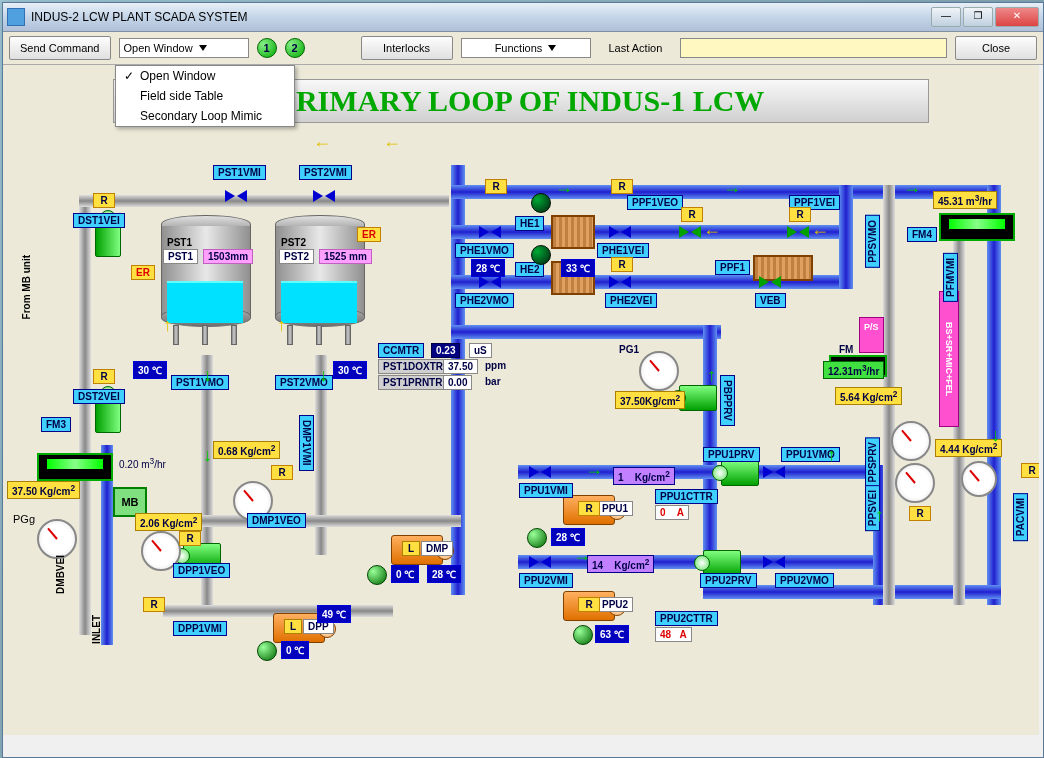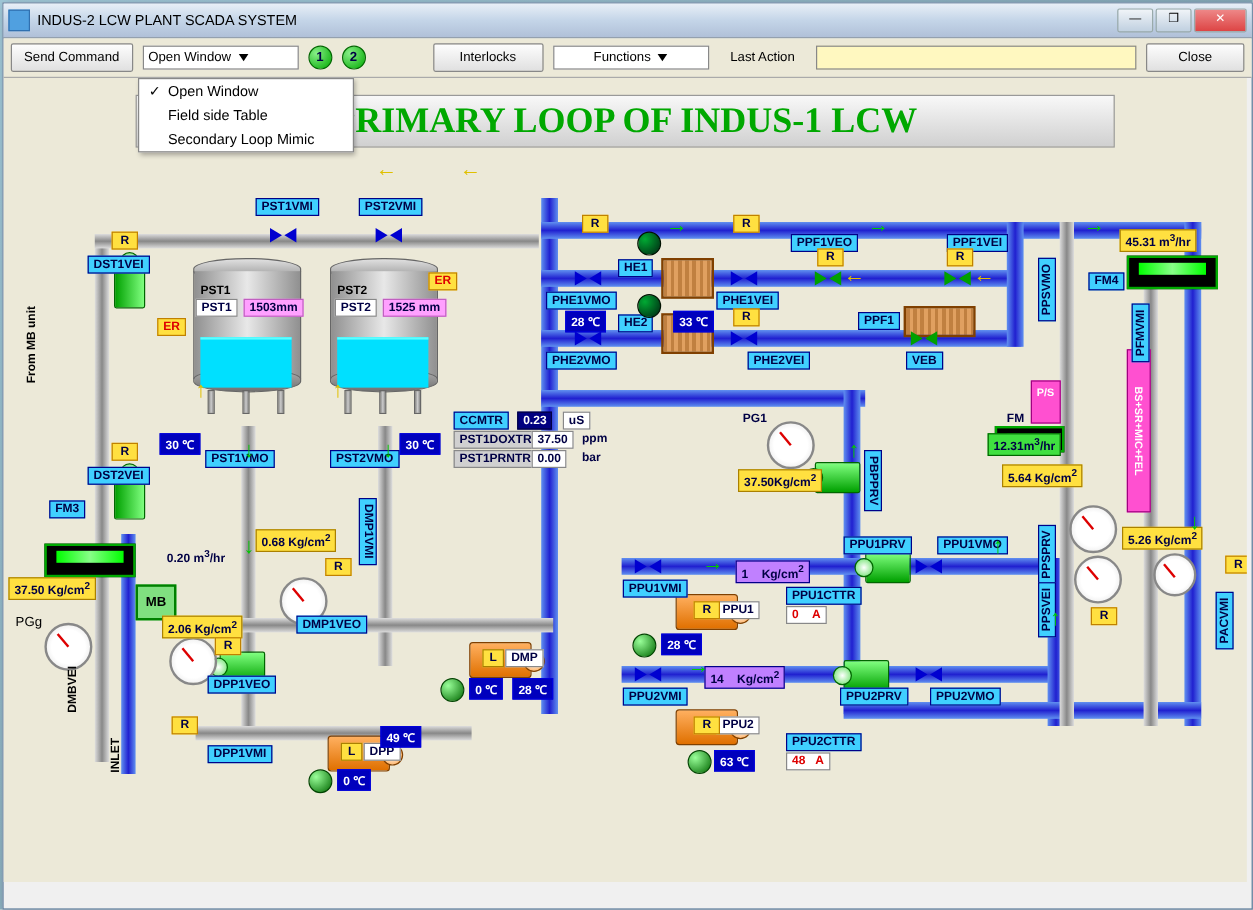--- a/index.html
+++ b/index.html
@@ -208,22 +208,22 @@
     <div class="box-m" style="top:252px;left:856px;height:26px;writing-mode:horizontal-tb">P/S</div>
     <div class="box-m" style="top:226px;left:936px;height:126px">BS+SR+MIC+FEL</div>
 
     <div class="tag" style="top:100px;left:210px">PST1VMI</div>
     <div class="tag" style="top:100px;left:296px">PST2VMI</div>
     <div class="tag" style="top:148px;left:70px">DST1VEI</div>
     <div class="tag" style="top:324px;left:70px">DST2VEI</div>
     <div class="tag" style="top:178px;left:452px">PHE1VMO</div>
     <div class="tag" style="top:178px;left:594px">PHE1VEI</div>
     <div class="tag" style="top:228px;left:452px">PHE2VMO</div>
-    <div class="tag" style="top:228px;left:620px">PHE2VEI</div>
-    <div class="tag" style="top:130px;left:656px">PPF1VEO</div>
+    <div class="tag" style="top:228px;left:602px">PHE2VEI</div>
+    <div class="tag" style="top:130px;left:624px">PPF1VEO</div>
     <div class="tag" style="top:130px;left:786px">PPF1VEI</div>
     <div class="tag" style="top:228px;left:752px">VEB</div>
     <div class="tag" style="top:310px;left:168px">PST1VMO</div>
     <div class="tag" style="top:310px;left:272px">PST2VMO</div>
     <div class="vert-lbl tag" style="top:350px;left:296px;writing-mode:vertical-rl;transform:none;padding:4px 1px">DMP1VMI</div>
     <div class="tag" style="top:448px;left:244px">DMP1VEO</div>
     <div class="tag" style="top:498px;left:170px">DPP1VEO</div>
     <div class="tag" style="top:556px;left:170px">DPP1VMI</div>
     <div class="tag" style="top:418px;left:516px">PPU1VMI</div>
     <div class="tag" style="top:382px;left:700px">PPU1PRV</div>
@@ -273,23 +273,23 @@
     <div class="tag wv" style="top:310px;left:440px">0.00</div>
     <div class="tag wv" style="top:310px;left:478px;border:none;background:transparent">bar</div>
 
     <div class="tag y" style="top:376px;left:210px"><span>0.68   Kg/cm</span><sup>2</sup></div>
     <div class="tag y" style="top:448px;left:132px"><span>2.06   Kg/cm</span><sup>2</sup></div>
     <div class="tag y" style="top:416px;left:4px"><span>37.50   Kg/cm</span><sup>2</sup></div>
     <div class="tag y" style="top:326px;left:612px"><span>37.50Kg/cm</span><sup>2</sup></div>
     <div class="tag" style="top:402px;left:610px;background:#c080ff"><span>1</span>&nbsp;&nbsp;&nbsp;&nbsp;<span>Kg/cm</span><sup>2</sup></div>
     <div class="tag" style="top:490px;left:584px;background:#c080ff"><span>14</span>&nbsp;&nbsp;&nbsp;&nbsp;<span>Kg/cm</span><sup>2</sup></div>
     <div class="tag y" style="top:322px;left:832px"><span>5.64    Kg/cm</span><sup>2</sup></div>
-    <div class="tag y" style="top:374px;left:932px"><span>5.26    Kg/cm</span><sup>2</sup></div>
-
-    <div class="tag wv" style="top:390px;left:132px;background:transparent;border:none;font-weight:bold"><span>0.20 m</span><sup>3</sup><span>/hr</span></div>
+    <div class="tag y" style="top:374px;left:932px"><span>4.44    Kg/cm</span><sup>2</sup></div>
+
+    <div class="tag wv" style="top:390px;left:112px;background:transparent;border:none;font-weight:normal"><span>0.20 m</span><sup>3</sup><span>/hr</span></div>
     <div class="tag y" style="top:126px;left:930px"><span>45.31 m</span><sup>3</sup><span>/hr</span></div>
     <div class="tag g" style="top:296px;left:820px"><span>12.31m</span><sup>3</sup><span>/hr</span></div>
 
     <div class="tag wv" style="top:440px;left:652px;color:#d00"><span>0</span>&nbsp;&nbsp;&nbsp;&nbsp;<span>A</span></div>
     <div class="tag wv" style="top:562px;left:652px;color:#d00"><span>48</span>&nbsp;&nbsp;&nbsp;<span>A</span></div>
 
     <div class="tag er" style="top:200px;left:128px">ER</div>
     <div class="tag er" style="top:162px;left:354px">ER</div>
     <div class="tag r" style="top:128px;left:90px">R</div>
     <div class="tag r" style="top:304px;left:90px">R</div>

